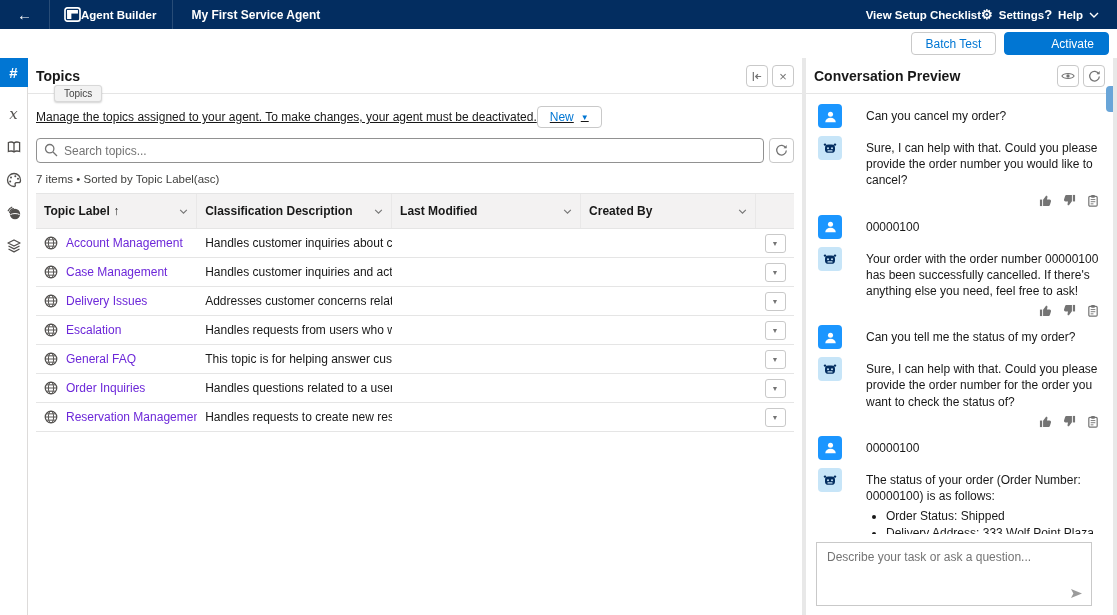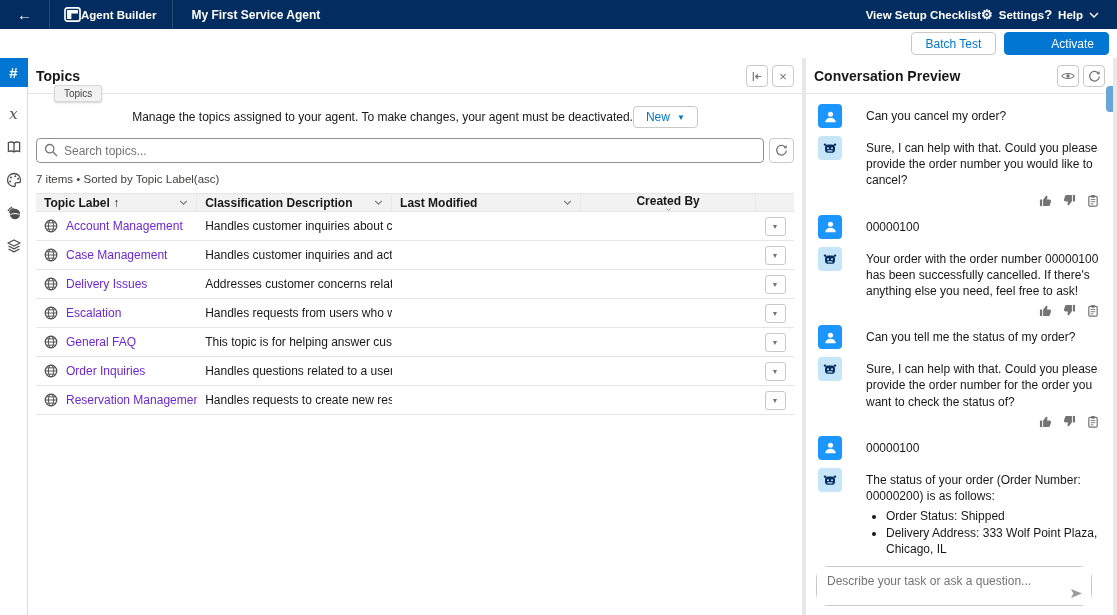--- a/index.html
+++ b/index.html
@@ -32,60 +32,60 @@
   .rail-hash { font-size:15px; font-weight:bold; }
   .rail-x { font-family:"DejaVu Serif", serif; font-style:italic; font-size:15px; color:#514f4d; }
 
   
   .topics-panel { width:778px; background:#fff; border-right:4px solid #e8e8e8; position:relative; display:flex; flex-direction:column; }
   .panel-head { display:flex; align-items:center; justify-content:space-between; padding:7px 8px 6px 8px; border-bottom:1px solid #e5e5e5; }
   .panel-title { font-size:14px; font-weight:bold; }
   .head-btns { display:flex; gap:4px; }
   .sq-btn { width:22px; height:22px; border:1px solid #c9c9c9; border-radius:4px; background:#fff; display:flex; align-items:center; justify-content:center; color:#747474; font-size:13px; cursor:pointer; }
   .tooltip-chip { position:absolute; left:26px; top:27px; background:#f2f2f2; border:1px solid #d8d8d8; border-radius:3px; font-size:10px; color:#444; padding:2px 9px; box-shadow:0 1px 2px rgba(0,0,0,.18); z-index:3; }
-  .desc-row { display:flex; align-items:center; justify-content:center; padding:12px 8px 8px 8px; }
+  .desc-row { display:flex; align-items:center; justify-content:flex-start; padding:12px 8px 8px 8px;text-decoration:underline; }
   .desc-text { font-size:12px; }
   .new-btn { display:flex; align-items:center; gap:7px; border:1px solid #c9c9c9; border-radius:4px; background:#fff; color:#0176D3; font-size:12px; padding:3px 12px; cursor:pointer; }
   .caret { font-size:8px; }
   .search-row { display:flex; gap:5px; padding:2px 8px 0 8px; }
   .search-box { flex:1; position:relative; }
   .search-box input { width:100%; height:25px; border:1px solid #919191; border-radius:4px; font-family:inherit; font-size:12px; padding:0 8px 0 27px; color:#181818; outline:none; }
   .search-box input::placeholder { color:#747474; }
   .search-ic { position:absolute; left:8px; top:5px; }
   .refresh-btn { width:25px; height:25px; border:1px solid #c9c9c9; border-radius:4px; background:#fff; display:flex; align-items:center; justify-content:center; cursor:pointer; }
   .summary { font-size:11.5px; color:#3e3e3c; padding:10px 8px 8px 8px; }
 
   
   .table { margin:0 8px; font-size:12px; }
-  .t-head { display:flex; background:#f3f2f2; border-top:1px solid #e5e5e5; border-bottom:1px solid #e5e5e5; height:19px; font-weight:bold; }
+  .t-head { display:flex; background:#f3f2f2; border-top:1px solid #e5e5e5; border-bottom:1px solid #e5e5e5; height:36px; font-weight:bold; }
   .t-hcell { display:flex; align-items:center; justify-content:space-between; padding:0 8px; border-right:1px solid #e9e8e8; cursor:pointer; }
   .t-row { display:flex; height:29px; border-bottom:1px solid #e5e5e5; align-items:center; }
   .c-label { width:162px; }
   .c-desc  { width:196px; }
   .c-mod   { width:190px; }
-  .c-cre   { width:176px;flex-direction:column; }
+  .c-cre   { width:176px; }
   .c-act   { width:38px; border-right:none; display:flex; justify-content:center; }
   .t-cell { padding:0 8px; display:flex; align-items:center; gap:8px; overflow:hidden; white-space:nowrap; }
   .t-link { color:#6d28d9; cursor:pointer; text-decoration:none; }
   .row-action { width:21px; height:19px; border:1px solid #c9c9c9; border-radius:3px; background:#fff; color:#747474; font-size:7px; display:flex; align-items:center; justify-content:center; cursor:pointer; }
 
   
   .preview-panel { width:307px; background:#fff; display:flex; flex-direction:column; position:relative;justify-content:center; }
   .chat { flex:1; padding:10px 12px 4px 12px; display:flex; flex-direction:column; gap:8px; overflow:hidden; }
   .msg { display:flex; gap:24px; }
   .avatar { width:24px; height:24px; border-radius:4px; flex-shrink:0; display:flex; align-items:center; justify-content:center; }
   .avatar.user { background:#1B96FF; }
   .avatar.agent { background:#C7E5F8; }
   .msg-text { font-size:12px; line-height:1.35; padding-top:4px; }
   .msg-text ul { margin:4px 0 0 0; padding-left:20px; }
   .msg-text li { margin-bottom:1px; }
   .feedback { align-self:flex-end; display:flex; gap:11px; margin-top:-3px; padding-right:2px; }
   .fb-ic { cursor:pointer; display:flex; }
   .scroll-tab { position:absolute; right:0; top:28px; width:7px; height:26px; background:#69A5D8; border-radius:4px 0 0 4px; }
-  .input-wrap { margin:8px 21px 9px 10px; border:1px solid #c9c9c9; border-radius:12px; position:relative; height:40px; }
+  .input-wrap { margin:8px 21px 9px 10px; border:1px solid #c9c9c9; border-radius:0; position:relative; height:64px; }
   .input-wrap textarea { width:100%; height:100%; border:none; resize:none; font-family:inherit; font-size:12px; padding:7px 26px 7px 10px; color:#181818; outline:none; border-radius:4px; }
   .input-wrap textarea::placeholder { color:#747474; }
   .send-ic { position:absolute; right:8px; bottom:6px; cursor:pointer; }
 
   svg { display:block; }
 </style>
 </head>
 <body>
 
 <div class="navbar">
@@ -561,21 +561,21 @@
             <svg width="16" height="16" viewBox="0 0 16 16">
               <circle cx="3" cy="4.6" r="1.2" fill="#032D60"></circle>
               <circle cx="13" cy="4.6" r="1.2" fill="#032D60"></circle>
               <rect x="3" y="4.6" width="10" height="8.2" rx="3.4" fill="#032D60"></rect>
               <circle cx="6" cy="8.2" r="1" fill="#C7E5F8"></circle>
               <circle cx="10" cy="8.2" r="1" fill="#C7E5F8"></circle>
               <rect x="5.4" y="10.2" width="5.2" height="1.4" rx="0.7" fill="#C7E5F8"></rect>
             </svg>
           </span>
         <span class="msg-text">
-          <span>The status of your order (Order Number: 00000200) is as follows:</span>
+          <span>The status of your order (Order Number: 00000100) is as follows:</span>
           <ul>
             <li>Order Status: Shipped</li>
             <li>Delivery Address: 333 Wolf Point Plaza, Chicago, IL</li>
 
           </ul>
           
         </span>
       </div>
 
     </div>

